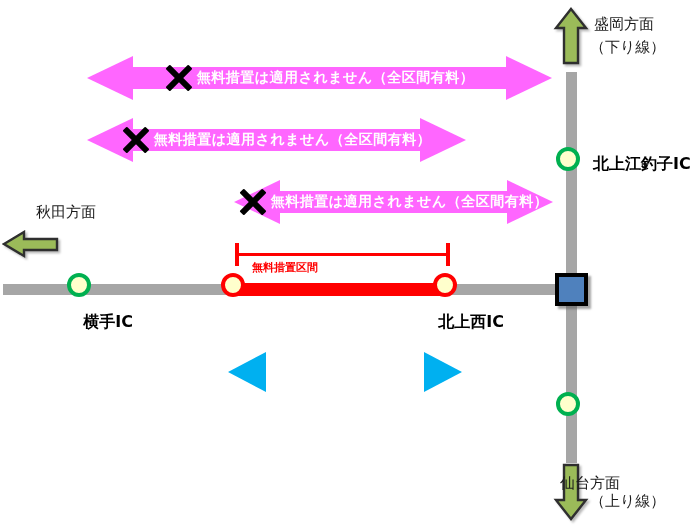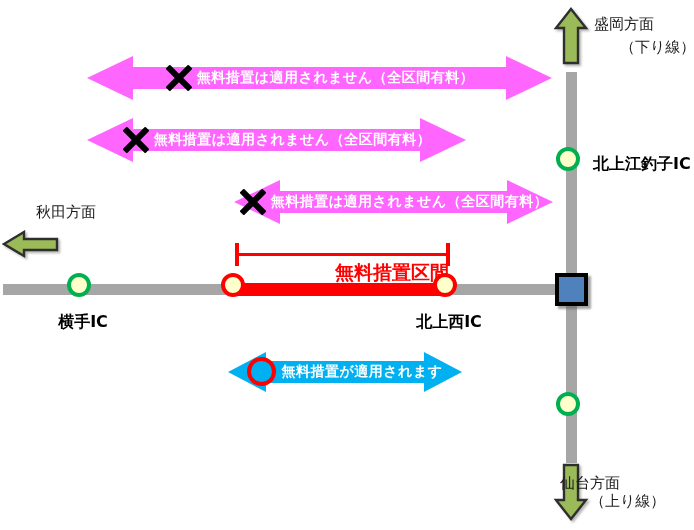--- a/index.html
+++ b/index.html
@@ -30,33 +30,33 @@
     position: absolute; width: 24px; height: 24px; border-radius: 50%;
     background: var(--ic-fill, #FFFFCC); border: 4px solid var(--ic-green,#00B050);
     z-index: 4;
   }
   .ic.red { border-color: var(--ic-red, #FF0000); }
   
   .ic-label {
     position: absolute; font-size: 16px; font-weight: bold; color: #000;
     white-space: nowrap; z-index: 5;
   }
-  .ic-label.centered { text-align: center; }
+  .ic-label.centered { text-align: right; }
   .dir-label {
     position: absolute; font-size: 15px; color: #1a1a1a; white-space: nowrap; z-index: 5;
   }
   
   .bracket { position: absolute; background: var(--free-section,#FF0000); z-index: 3; }
   #bracket-line { left: 237px; top: 253px; width: 212px; height: 3px; }
   #bracket-tick-l { left: 235px; top: 243px; width: 4px; height: 23px; }
   #bracket-tick-r { left: 446px; top: 243px; width: 4px; height: 23px; }
   #free-section-label {
-    position: absolute; left: 237px; top: 260px; width: 212px;
-    text-align: right; color: var(--free-section,#FF0000);
-    font-size: 19px; font-weight: bold; z-index: 3; white-space: nowrap;
+    position: absolute; left: 252px; top: 260px; width: 212px;
+    text-align: left; color: var(--free-section,#FF0000);
+    font-size: 11px; font-weight: bold; z-index: 3; white-space: nowrap;
   }
   
   .darrow { position: absolute; z-index: 6; }
   .darrow .head { position: absolute; width: 0; height: 0; top: 0; }
   .darrow .body {
     position: absolute; display: flex; align-items: center; justify-content: center;
     white-space: nowrap; overflow: visible;
   }
   .darrow .msg { color: #fff; font-weight: bold; font-size: 14px; letter-spacing: .5px; }
   .pink { --c: var(--toll-arrow, #FF66FF); height: 44px; }
@@ -84,21 +84,21 @@
   }
   .red-ring.big { width: 29px; height: 29px; flex-basis: 29px; }
   
   .dir-arrow { position: absolute; z-index: 5; filter: drop-shadow(2px 2px 1px rgba(0,0,0,.28)); }
   .dir-arrow path { fill: var(--direction-arrow, #9BBB59); stroke: #2f2f2f; stroke-width: 2.4; stroke-linejoin: miter; }
   #dir-arrow-up   { left: 553px; top: 7px; }
   #dir-arrow-left { left: 2px;   top: 230px; }
   #dir-arrow-down { left: 553px; top: 463px; }
   
   #lbl-morioka     { left: 594px; top: 15px; }
-  #lbl-morioka-sub { left: 620px; top: 38px; }
+  #lbl-morioka-sub { left: 590px; top: 38px; }
   #lbl-akita       { left: 6px;   top: 203px; margin-left: 30px; }
   #lbl-sendai      { left: 560px; top: 467px; margin-top: 7px; }
   #lbl-sendai-sub  { left: 590px; top: 492px; text-align: center; }
   
   #lbl-yokote   { left: 33px;  top: 312px; width: 100px; }
   #lbl-yuda     { left: 187px; top: 312px; width: 100px; }
   #lbl-nishi    { left: 394px; top: 312px; width: 110px; }
   #lbl-ezuriko  { left: 593px; top: 154px; }
   #lbl-kanegasaki { left: 593px; top: 399px; }
 </style>
@@ -158,24 +158,20 @@
           <i></i>
           <i></i>
         </span>
       <span class="msg">無料措置は適用されません（全区間有料）</span>
     </div>
   </div>
 
   <div id="free-arrow" class="darrow blue">
     <div class="head head-l"></div>
     <div class="head head-r"></div>
-    <div class="body">
-      <span class="red-ring big"></span>
-      <span class="msg">無料措置が適用されます</span>
-    </div>
   </div>
 
   <svg id="dir-arrow-up" class="dir-arrow" width="36" height="58">
     <path d="M18,2 L33,21 L25,21 L25,56 L11,56 L11,21 L3,21 Z"></path>
   </svg>
   <svg id="dir-arrow-left" class="dir-arrow" width="58" height="30">
     <path d="M2,14 L22,2 L22,9 L55,9 L55,20 L22,20 L22,26 Z"></path>
   </svg>
   <svg id="dir-arrow-down" class="dir-arrow" width="36" height="58">
     <path d="M18,56 L3,37 L11,37 L11,2 L25,2 L25,37 L33,37 Z"></path>

